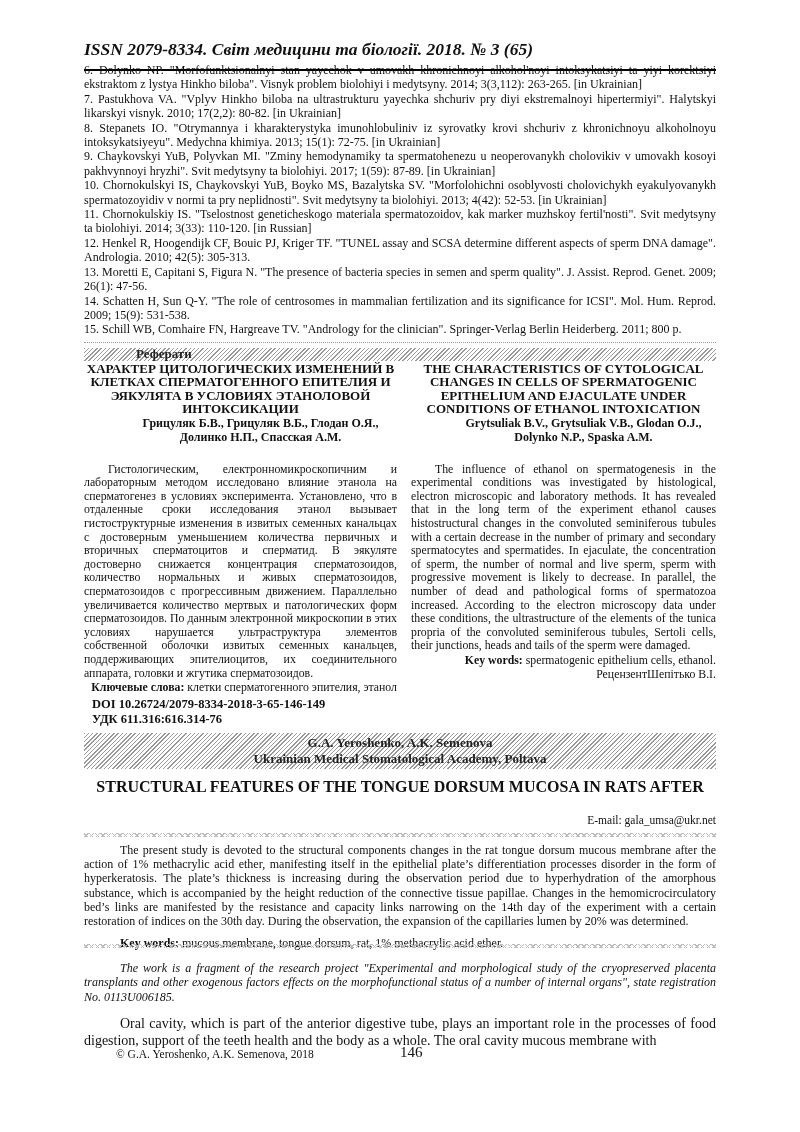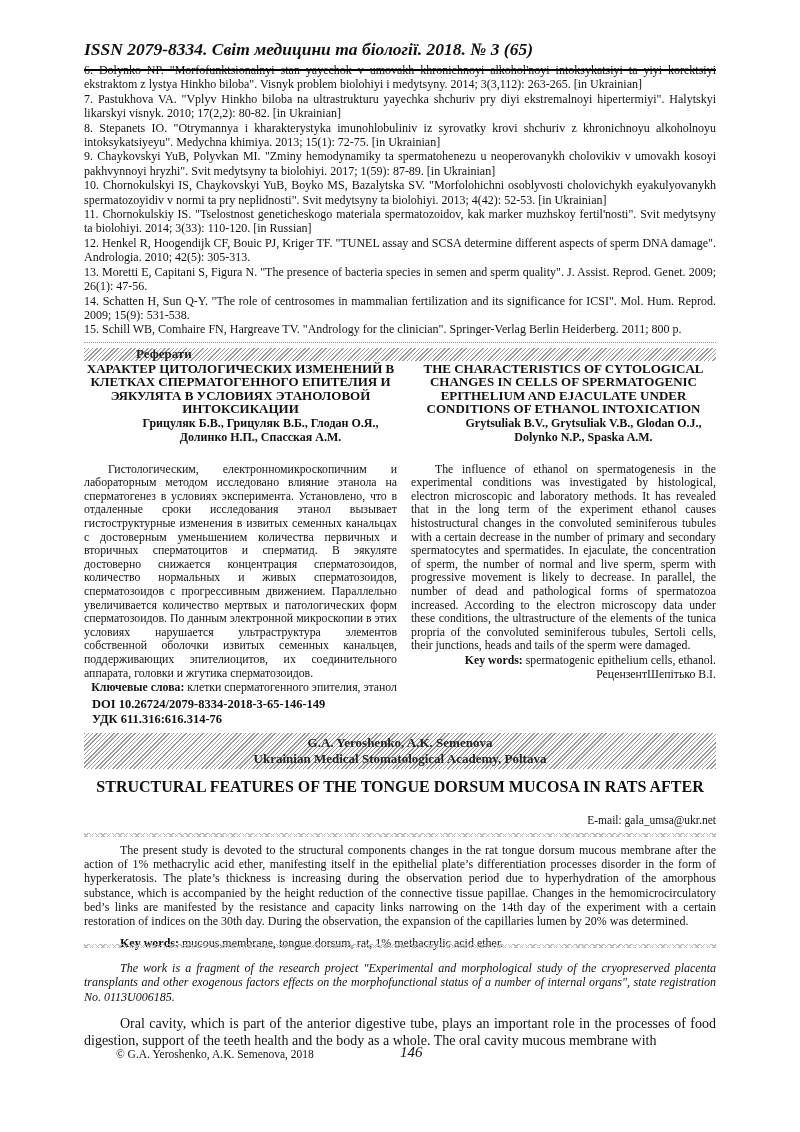--- a/index.html
+++ b/index.html
@@ -49,21 +49,21 @@
                       repeating-linear-gradient(-45deg, transparent 0 2px, #bbb 2px 3px, transparent 3px 4px); }
 
   .main-abstract { position: absolute; left: 0; top: 843px; width: 632px; font-size: 12px; line-height: 14.2px; text-align: justify; text-indent: 36px; }
   .main-kw { position: absolute; left: 0; top: 936px; width: 632px; font-size: 12px; line-height: 14px; text-indent: 36px; }
 
   .fragment { position: absolute; left: 0; top: 961px; width: 632px; font-style: italic; font-size: 12px; line-height: 14.3px; text-align: justify; text-indent: 36px; }
 
   .body-text { position: absolute; left: 0; top: 1015px; width: 632px; font-size: 14px; line-height: 17px; text-align: justify; text-indent: 36px; }
 
   .footer-copy { position: absolute; left: 32px; top: 1046px; font-size: 11.5px; line-height: 16px; text-align: center; }
-  .footer-page { position: absolute; left: 316px; top: 1043px; font-size: 15px; line-height: 18px; font-style: italic; }
+  .footer-page { position: absolute; left: 316px; top: 1043px; font-size: 15px; line-height: 18px; }
 </style>
 </head>
 <body>
 
 <div class="page">
 
   <div class="running-header">ISSN 2079-8334. Світ медицини та біології. 2018. № 3 (65)</div>
 
   <div class="refs">
     <p>6. Dolynko NP. "Morfofunktsionalnyi stan yayechok v umovakh khronichnoyi alkohol'noyi intoksykatsiyi ta yiyi korektsiyi ekstraktom z lystya Hinkho biloba". Visnyk problem biolohiyi i medytsyny. 2014; 3(3,112): 263-265. [in Ukrainian]</p>

